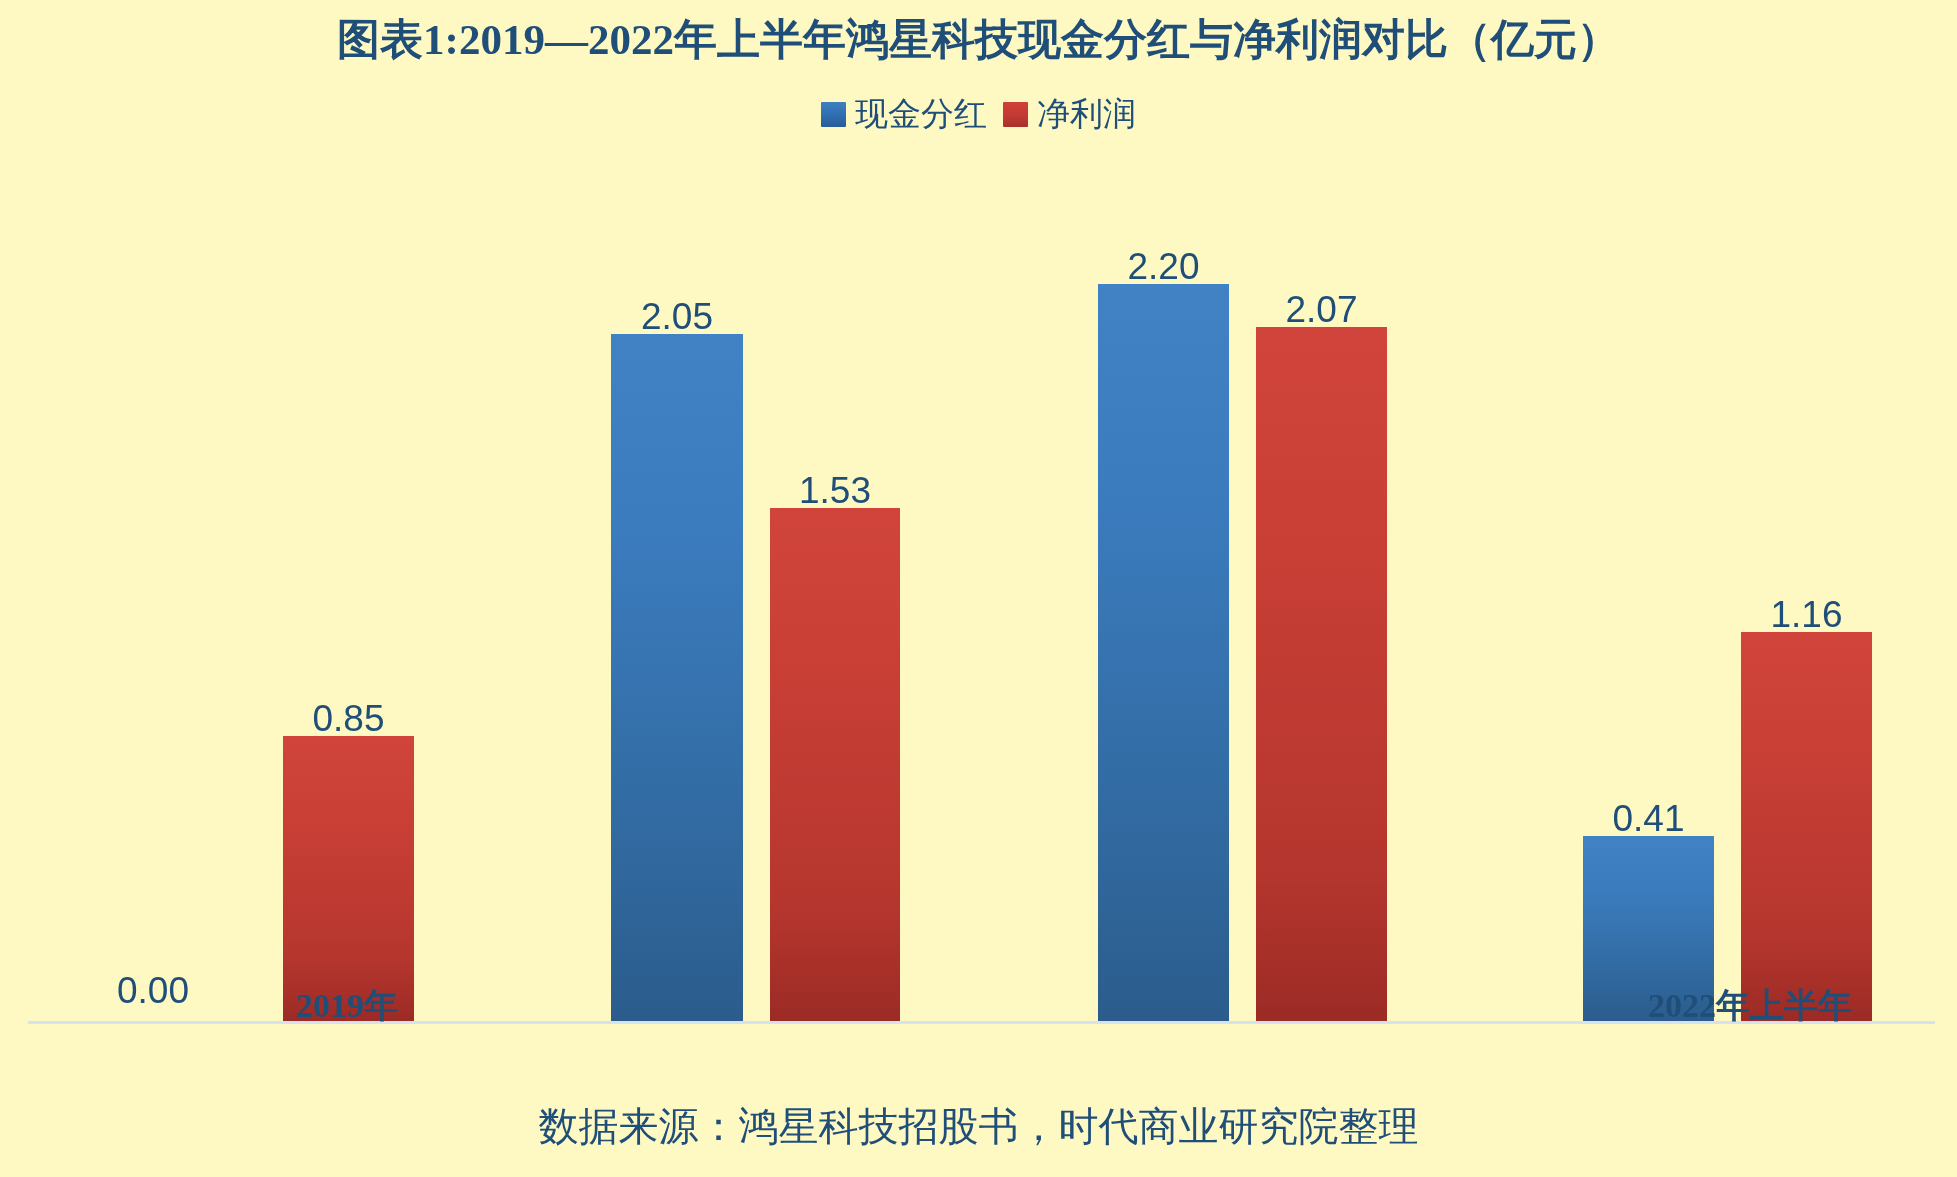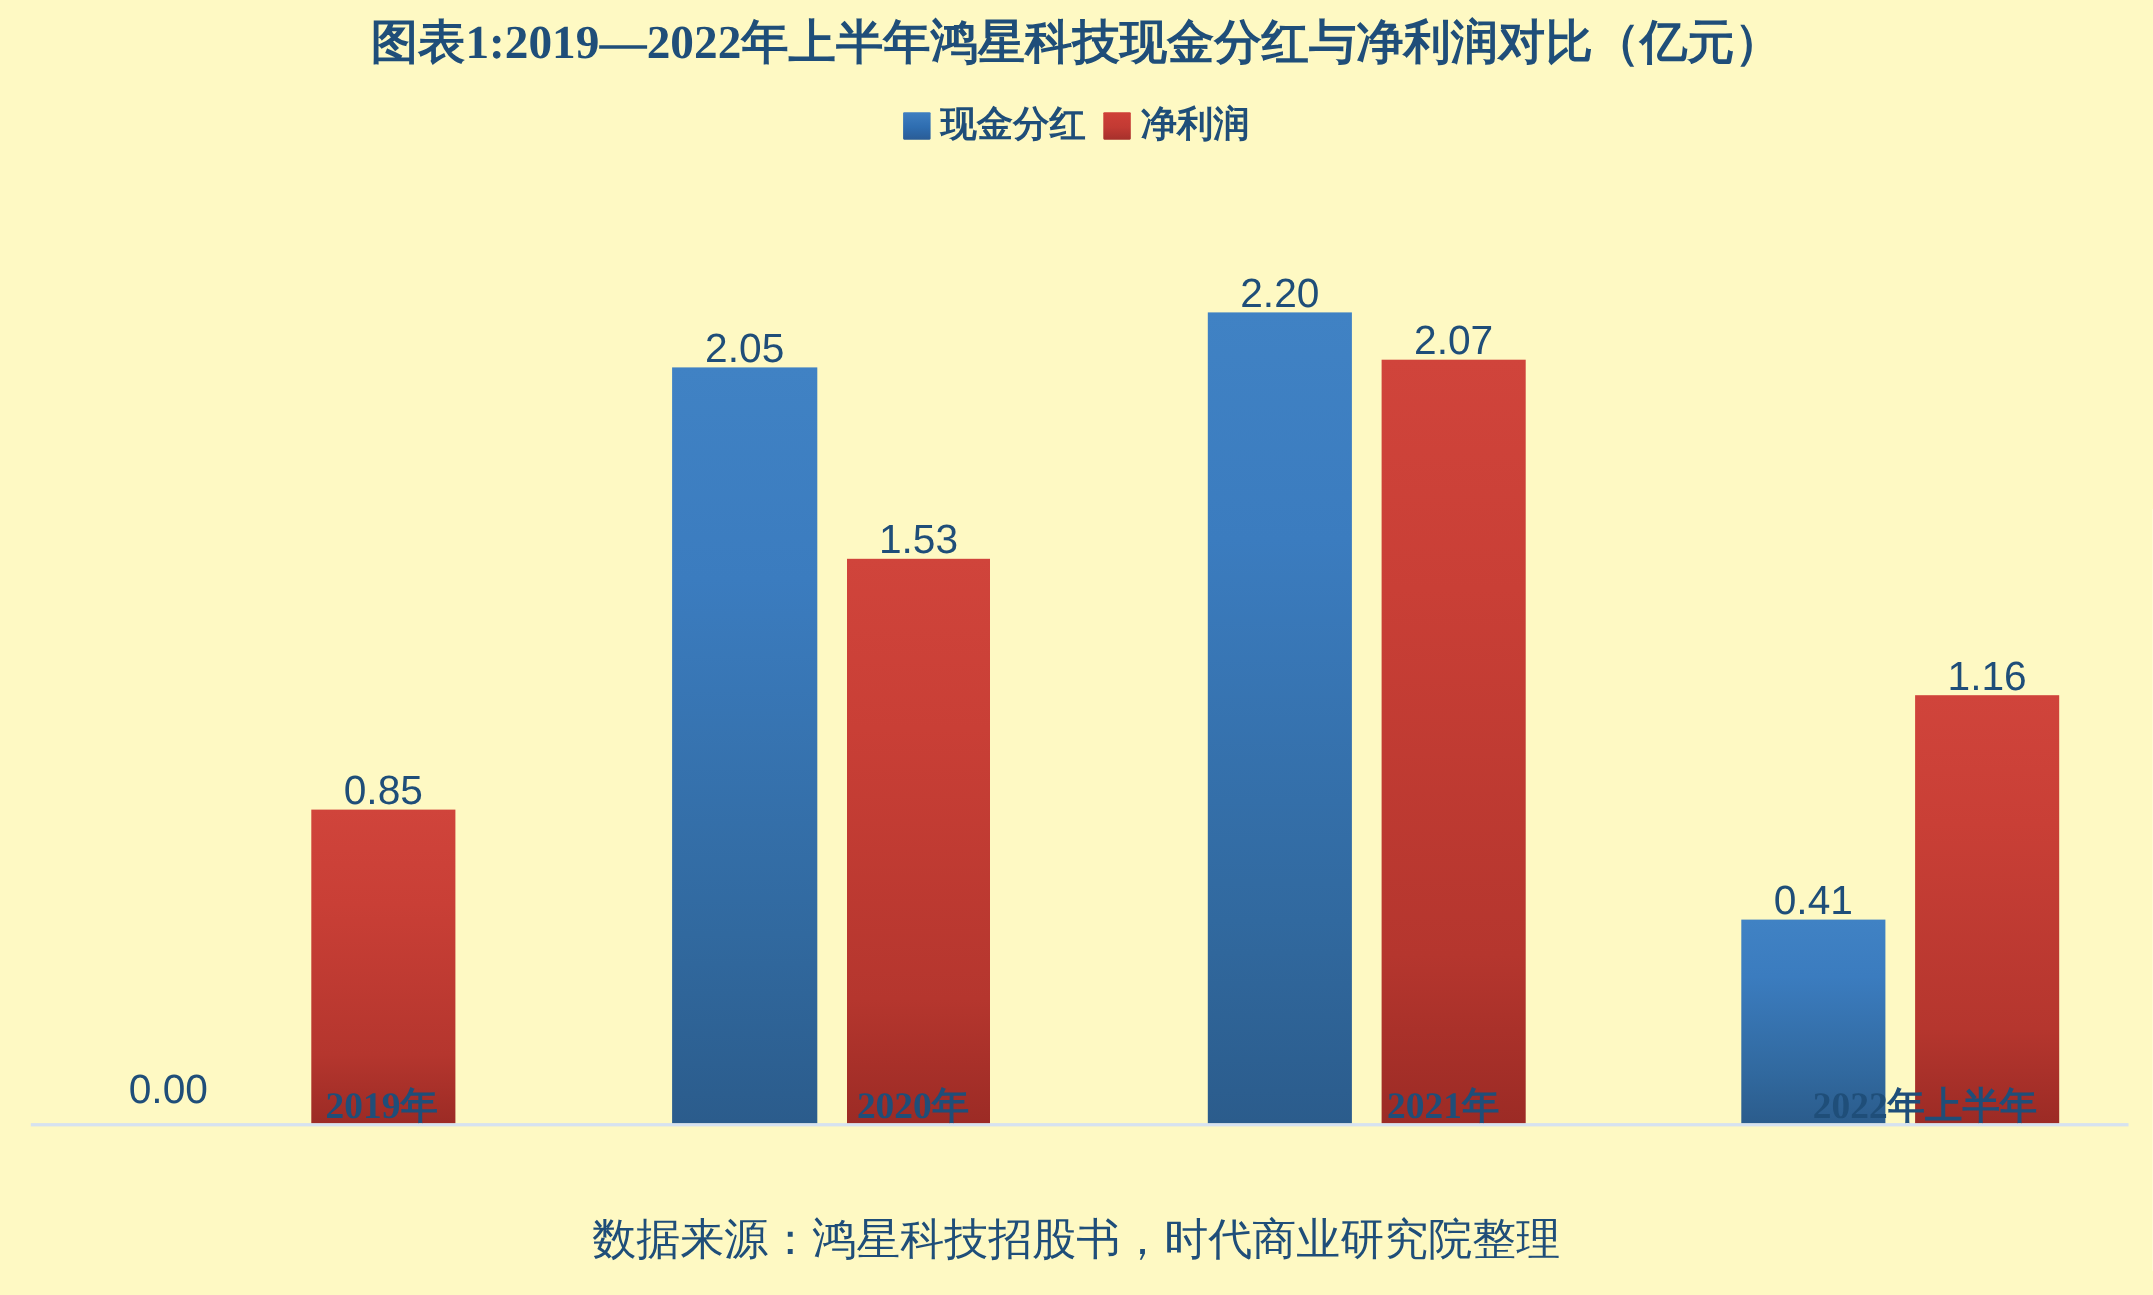--- a/index.html
+++ b/index.html
@@ -64,21 +64,20 @@
   }
   .legend-swatch.red {
     background: linear-gradient(180deg, #cf4037 0%, #c23a33 55%, #a6302b 100%);
   }
   .legend-label {
     font-family: "Liberation Serif", "DejaVu Serif", serif;
     font-size: 33px;
     line-height: 33px;
     color: #1f4e79;
     white-space: nowrap;
-    font-weight: bold;
   }
 
   
   .plot-area {
     position: absolute;
     left: 0;
     top: 0;
     width: 1957px;
     height: 1177px;
   }
@@ -163,27 +162,25 @@
 
     <div class="bar-value" style="left:88px; top:972px; width:130px;">0.00</div>
     <div class="bar red" style="left:283px; width:131px; height:285px;"></div>
     <div class="bar-value" style="left:283px; top:700px; width:131px;">0.85</div>
     <div class="cat-label" style="left:148px; width:250px;">2019年</div>
 
     <div class="bar blue" style="left:611px; width:132px; height:687px;"></div>
     <div class="bar-value" style="left:611px; top:298px; width:132px;">2.05</div>
     <div class="bar red" style="left:770px; width:130px; height:513px;"></div>
     <div class="bar-value" style="left:770px; top:472px; width:130px;">1.53</div>
-    <div class="cat-label" style="left:631px; width:250px;">2020年</div>
 
     <div class="bar blue" style="left:1098px; width:131px; height:737px;"></div>
     <div class="bar-value" style="left:1098px; top:248px; width:131px;">2.20</div>
     <div class="bar red" style="left:1256px; width:131px; height:694px;"></div>
     <div class="bar-value" style="left:1256px; top:291px; width:131px;">2.07</div>
-    <div class="cat-label" style="left:1113px; width:250px;">2021年</div>
 
     <div class="bar blue" style="left:1583px; width:131px; height:185px;"></div>
     <div class="bar-value" style="left:1583px; top:800px; width:131px;">0.41</div>
     <div class="bar red" style="left:1741px; width:131px; height:389px;"></div>
     <div class="bar-value" style="left:1741px; top:596px; width:131px;">1.16</div>
     <div class="cat-label" style="left:1602px; width:250px;">2022年上半年</div>
 
   </div>
 
   <div class="source-note">数据来源：鸿星科技招股书，时代商业研究院整理</div>

